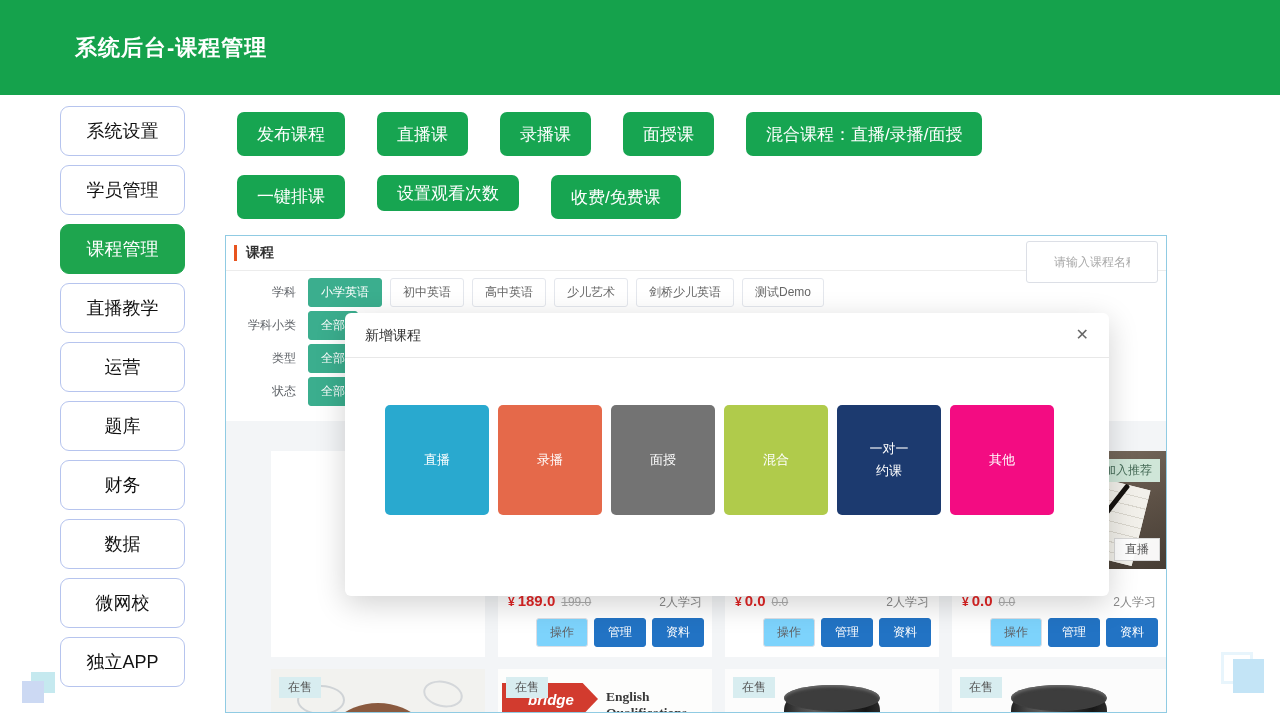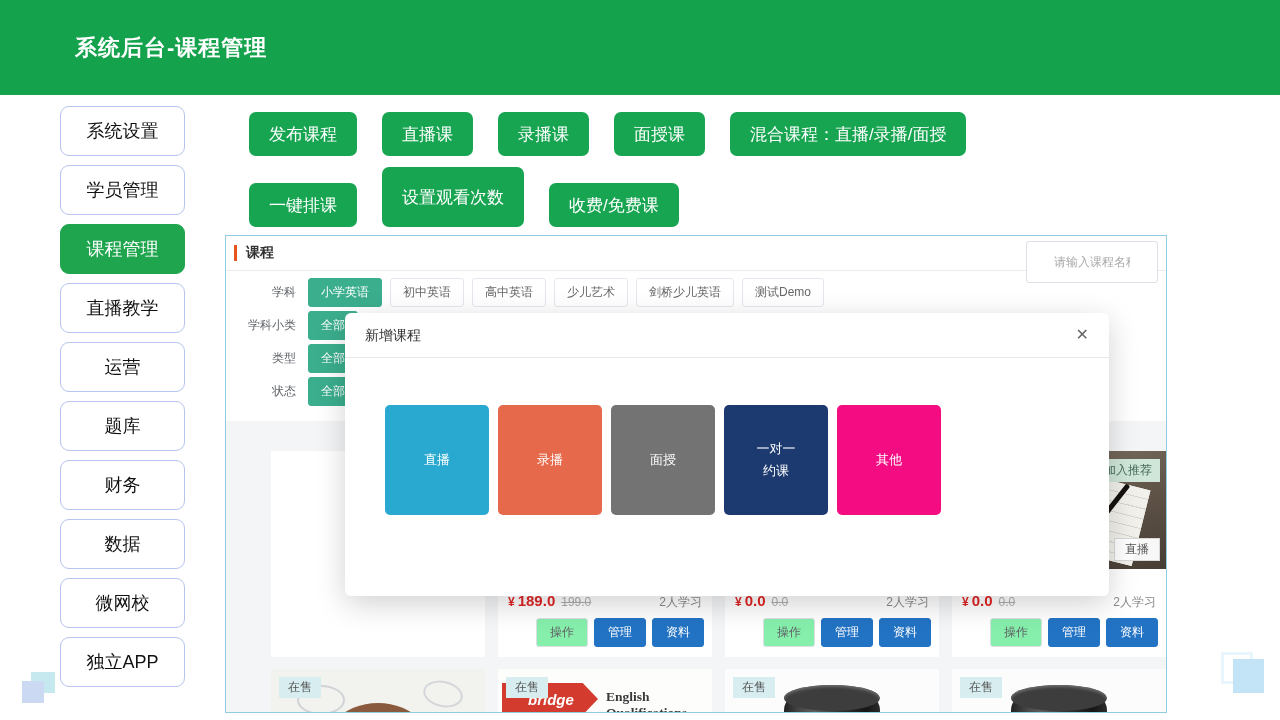--- a/index.html
+++ b/index.html
@@ -11,28 +11,28 @@
   .app-header .title { position:absolute; left:75px; top:0; line-height:95px; color:#fff;
     font-size:22px; font-weight:600; letter-spacing:1px; }
 
   
   .sidebar { position:absolute; left:60px; top:106px; width:125px; display:flex; flex-direction:column; gap:9px; }
   .side-btn { height:50px; background:#fff; border:1px solid #b6c4ee; border-radius:9px;
     display:flex; align-items:center; justify-content:center; font-size:18px; color:#111; cursor:pointer; }
   .side-btn.active { background:#1ea54e; border-color:#1ea54e; color:#fff; }
 
   
-  .qrow { position:absolute; display:flex; align-items:flex-end; gap:25px;margin-left:12px; }
+  .qrow { position:absolute; display:flex; align-items:center; gap:32px; }
   .qrow1 { left:237px; top:112px; }
   .qrow2 { left:237px; top:167px; }
   .qbtn { background:#17a551; color:#fff; border:none; border-radius:7px; height:44px;
     display:inline-flex; align-items:center; justify-content:center; font-size:17px; padding:0 20px; cursor:pointer;
     font-family:inherit; }
   .qrow2 .qbtn:nth-child(1){ margin-top:7px; }
-  .qrow2 .qbtn:nth-child(2){ height:60px; margin-top:0; }
+  .qrow2 .qbtn:nth-child(2){ height:36px; margin-top:0; }
   .qrow2 .qbtn:nth-child(3){ margin-top:8px; }
 
   
   .panel { position:absolute; left:225px; top:235px; width:942px; height:478px; background:#fff;
     border:1px solid #90cbe3; overflow:hidden; }
   .panel-header { position:relative; height:35px; border-bottom:1px solid #ececec; display:flex; align-items:center; }
   .accent-bar { width:3px; height:16px; background:#e8541e; margin:0 9px 0 8px; }
   .panel-title { font-size:14px; color:#333; font-weight:600; }
   .search-input { position:absolute; right:8px; top:5px; width:132px; height:42px; border:1px solid #dcdfe6;
     border-radius:3px; font-size:12px; color:#666; padding:0 27px; outline:none; font-family:inherit; }
@@ -56,21 +56,21 @@
   .card-img { position:relative; height:118px; overflow:hidden; background:#fff; }
   .t-line { height:7px; background:#ececec; margin:11px 10px 0 10px; width:92px; border-radius:2px; }
   .t-line.wide { width:142px; background:#e4e4e4; }
   .price-row { display:flex; align-items:baseline; padding:0 10px; margin-top:5px; }
   .cur { color:#e02525; font-size:12px; font-weight:bold; margin-right:3px; }
   .amount { color:#e02525; font-size:15px; font-weight:bold; }
   .orig { color:#adadad; font-size:12px; text-decoration:line-through; margin-left:6px; }
   .students { margin-left:auto; color:#8a8a8a; font-size:12px; }
   .btn-row { display:flex; justify-content:flex-end; gap:6px; padding:7px 8px 0 0; }
   .cbtn { font-size:12px; border-radius:3px; padding:5px 13px; cursor:pointer; font-family:inherit; }
-  .cbtn.op { background:#86efac; border:1px solid #dcdfe6; color:#606266; }
+  .cbtn.op { background:#7dd3fc; border:1px solid #dcdfe6; color:#606266; }
   .cbtn.blue { background:#2273c4; border:1px solid #2273c4; color:#fff; }
 
   .sale-badge { position:absolute; left:8px; top:8px; background:#d8edf0; color:#555; font-size:12px;
     padding:2px 9px; z-index:3; }
   .rec-badge { position:absolute; right:6px; top:8px; background:#cfe6d8; color:#456b57; font-size:12px;
     padding:3px 8px; z-index:3; }
   .live-tag { position:absolute; right:6px; bottom:8px; background:rgba(255,255,255,.96); border:1px solid #d8d8d8;
     color:#555; font-size:12px; padding:2px 10px; z-index:3; }
 
   
@@ -310,20 +310,21 @@
 
 <div class="modal">
   <div class="modal-header">
     <div class="modal-title">新增课程</div>
     <div class="modal-close">✕</div>
   </div>
   <div class="type-cards">
     <div class="type-card" style="background: rgb(41, 169, 207);">直播</div>
     <div class="type-card" style="background: rgb(229, 105, 74);">录播</div>
     <div class="type-card" style="background: #737373;">面授</div>
+    <div class="type-card" style="background: rgb(176, 203, 75);">混合</div>
     <div class="type-card" style="background: rgb(28, 58, 111);">一对一
 约课</div>
     <div class="type-card" style="background: rgb(243, 12, 130);">其他</div>
   </div>
 </div>
 
 <div class="deco deco-bl-cyan"></div>
 <div class="deco deco-bl-lav"></div>
 <div class="deco deco-br-outline"></div>
 <div class="deco deco-br-fill"></div>

